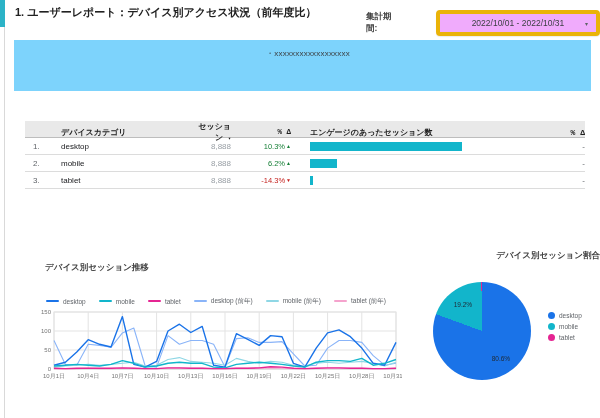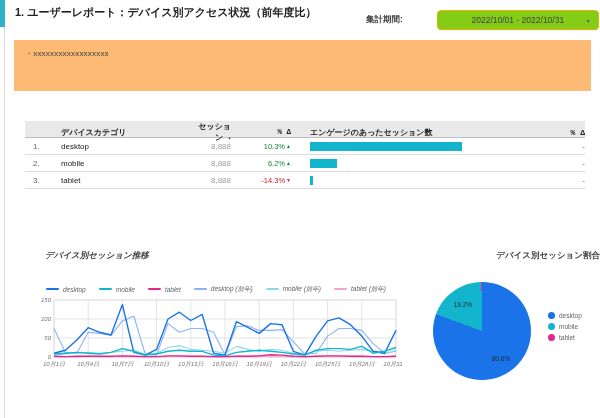--- a/index.html
+++ b/index.html
@@ -3,45 +3,45 @@
 <meta charset="utf-8">
 <style>
   html,body{margin:0;padding:0;background:#fff;}
   .page{position:relative;width:600px;height:418px;background:#fff;overflow:hidden;
         font-family:"Liberation Sans","DejaVu Sans",sans-serif;color:#202124;}
   .left-border{position:absolute;left:4px;top:0;width:1px;height:418px;background:#d9d9d9;}
   .accent{position:absolute;left:0;top:0;width:5px;height:27px;}
   .page-title{position:absolute;left:15px;top:5px;font-size:11px;font-weight:700;color:#212121;}
   .filter{position:absolute;left:366px;top:10px;display:flex;align-items:center;gap:26px;}
   .filter-label{font-size:8.5px;font-weight:700;color:#424242;margin-right:8px;}
-  .date-select{width:160px;height:18px;border:1px solid #eab308;border-radius:4px;background:#84cc16;
+  .date-select{width:160px;height:18px;border:4px solid #eab308;border-radius:4px;background:#f0abfc;
                box-shadow:0 1px 1px rgba(0,0,0,.08);display:flex;align-items:center;justify-content:center;
                font-size:8.5px;color:#3c4043;cursor:pointer;position:relative;}
   .date-select .caret{position:absolute;right:8px;font-size:6px;color:#5f6368;}
-  .note{position:absolute;left:14px;top:40px;width:577px;height:51px;background:#fdba74;}
+  .note{position:absolute;left:14px;top:40px;width:577px;height:51px;background:#7dd3fc;text-align:center;}
   .note span{display:block;padding:8px 0 0 11px;font-size:8px;color:#3c4043;letter-spacing:.2px;}
 
   
   .tbl{position:absolute;left:25px;top:121px;width:560px;font-size:8px;}
   .trow{display:grid;grid-template-columns:36px 130px 40px 60px 1fr 50px;align-items:center;height:16px;}
   .thead{background:#e9e9e9;font-weight:700;color:#212121;border-bottom:1px solid #bdbdbd;font-family:Liberation Mono, monospace;}
   .tbody .trow{border-bottom:1px solid #dcdcdc;}
   .c-idx{padding-left:8px;color:#5f6368;}
   .c-dev{padding-left:0;}
   .c-num,.c-delta,.c-edelta{text-align:right;}
   .c-num{color:#9aa0a6;}
   .c-delta{font-size:7.5px;}
   .c-bar{padding-left:19px;}
   .bar-fill{height:9px;border-radius:0;}
   .delta-wrap{display:inline-flex;align-items:center;gap:1px;justify-content:flex-end;}
   .delta-arrow{font-size:5px;line-height:1;}
   .c-edelta{color:#5f6368;}
 
   
-  .line-card{position:absolute;left:30px;top:250px;width:372px;height:140px;font-style:italic;}
+  .line-card{position:absolute;left:30px;top:262px;width:372px;height:140px;}
   .chart-title{font-size:8.5px;font-weight:700;color:#424242;}
   .line-card .chart-title{margin-left:15px;}
   .line-legend{display:flex;justify-content:center;align-items:center;gap:13px;margin-top:22px;height:10px;}
   .lg-item{display:flex;align-items:center;gap:4px;font-size:6.5px;color:#5f6368;white-space:nowrap;}
   .lg-line{width:13px;height:2px;border-radius:1px;}
   .pie-card{position:absolute;left:420px;top:250px;width:180px;height:160px;}
   .pie-card .chart-title{text-align:right;margin-left:-10px;}
   .pie-wrap{position:absolute;left:13px;top:32px;width:98px;height:98px;}
   .pie{width:98px;height:98px;border-radius:50%;}
   .pie-label{position:absolute;font-size:6.5px;font-weight:400;color:#1f2a36;transform:translate(-50%,-50%);}

